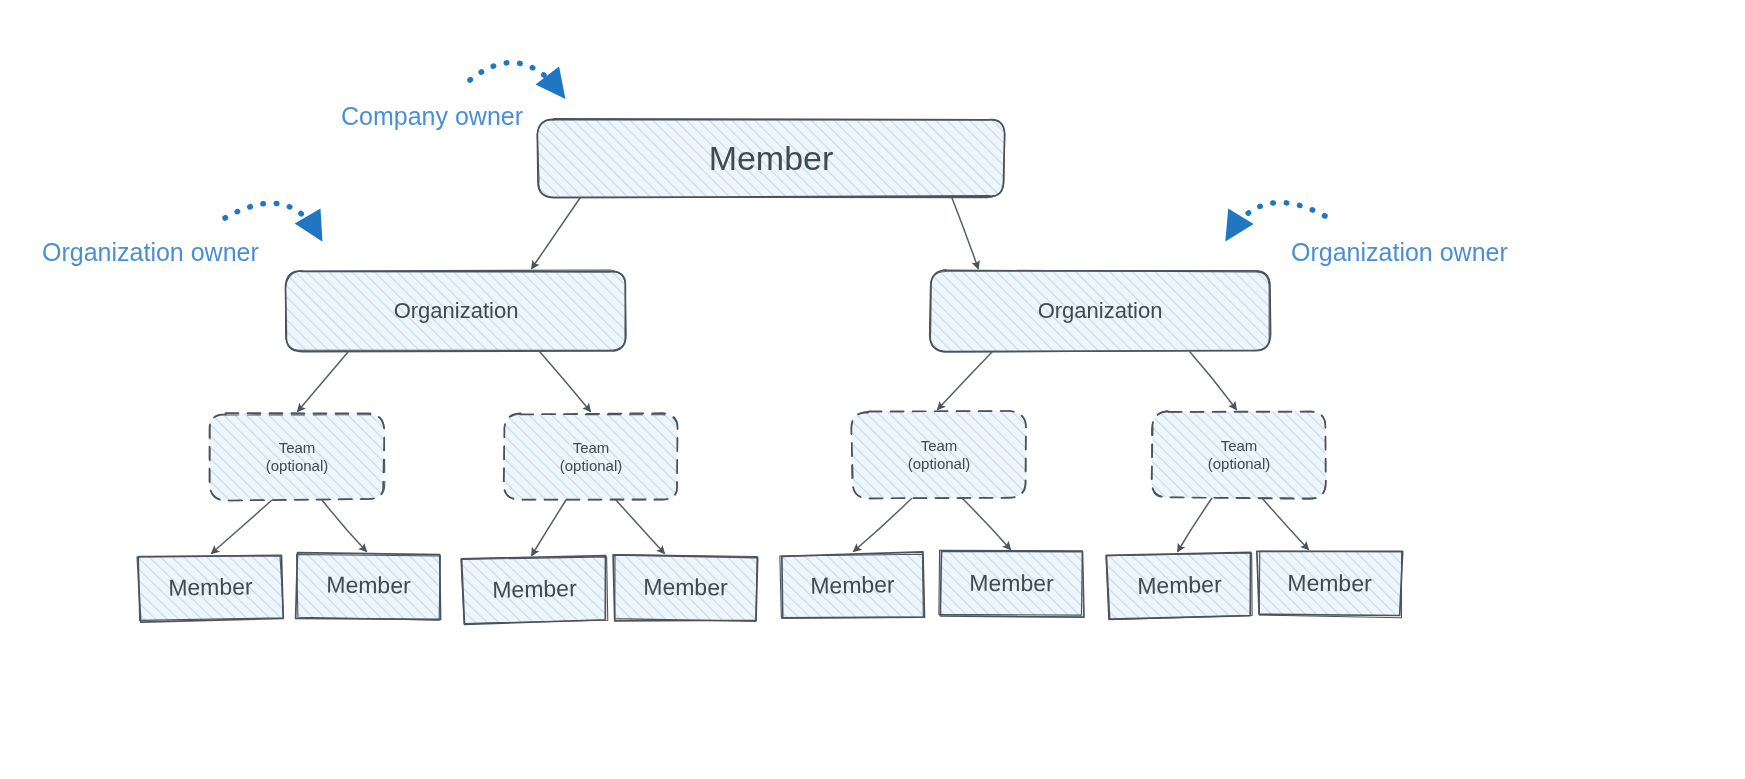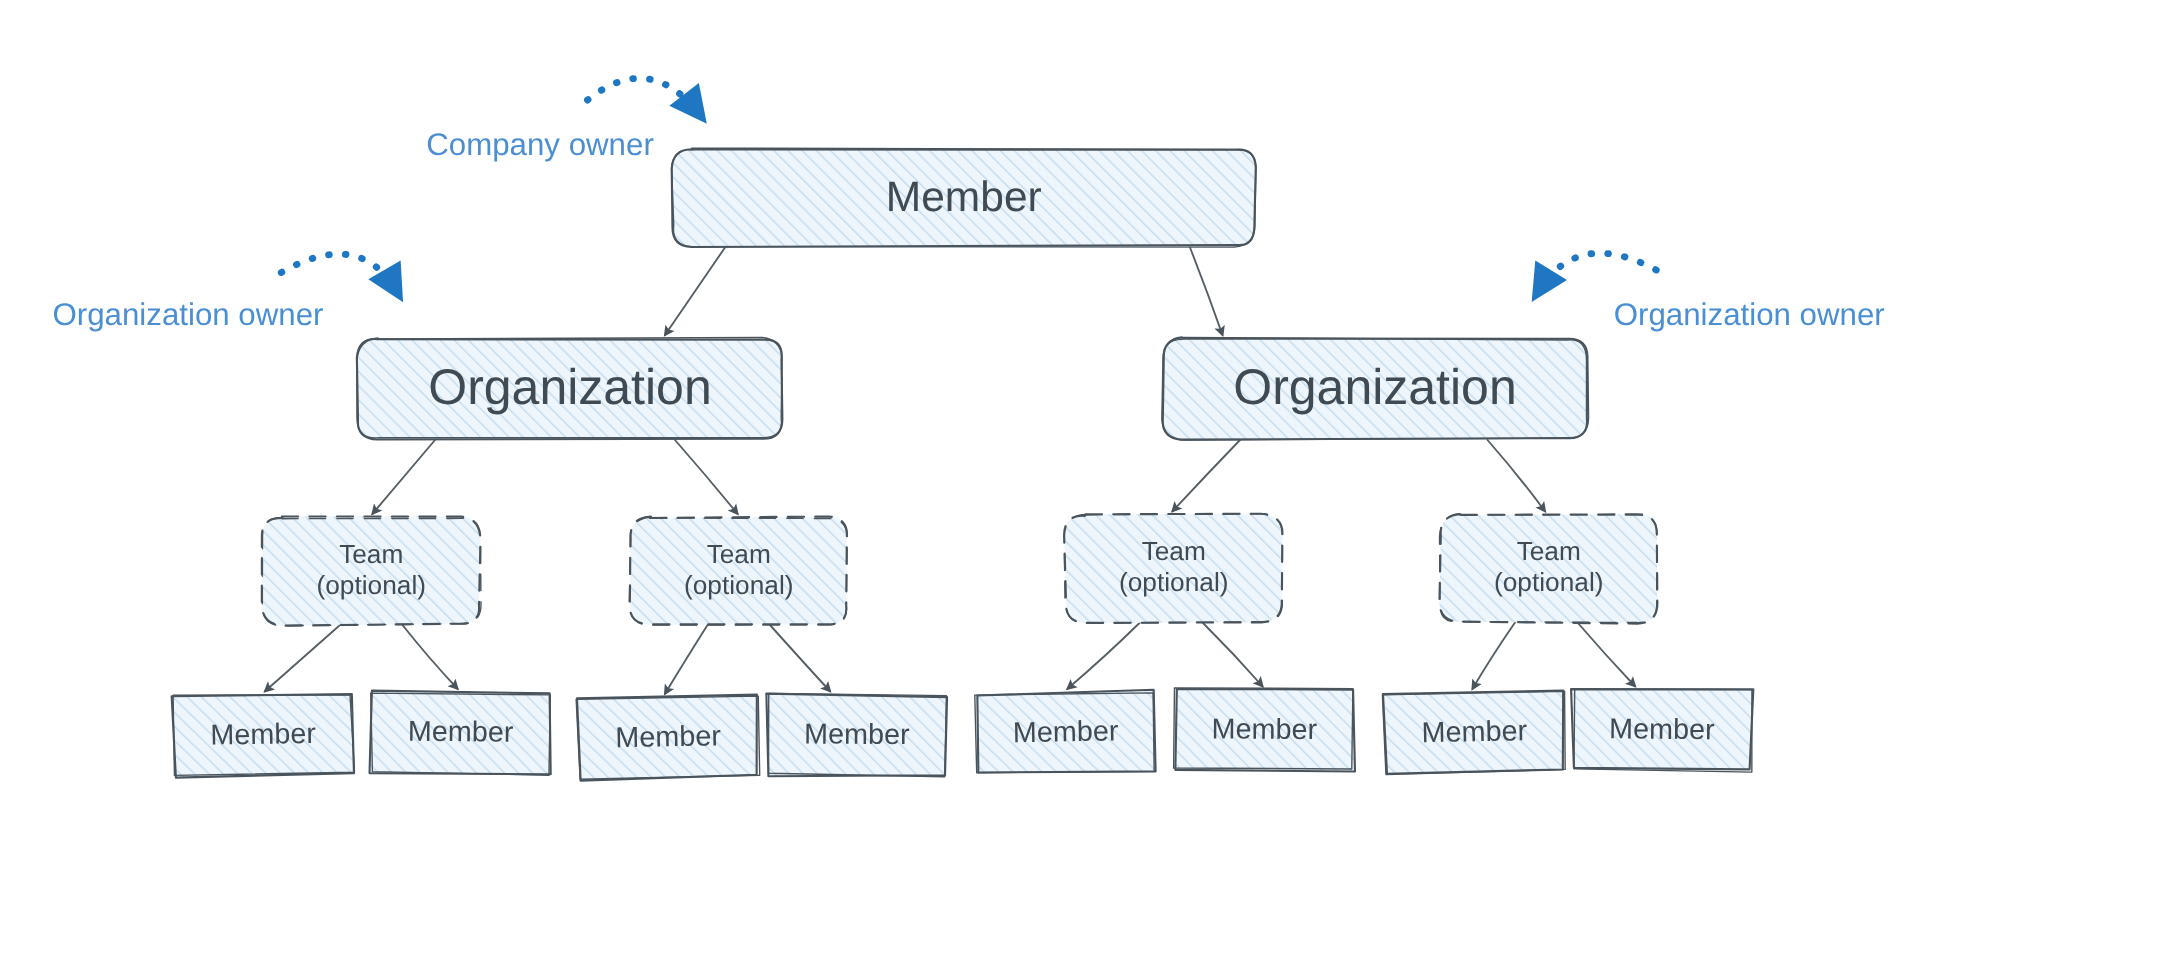--- a/index.html
+++ b/index.html
@@ -29,22 +29,22 @@
     display: flex;
     align-items: center;
     justify-content: center;
     text-align: center;
     color: #3f4a52;
     pointer-events: none;
     white-space: pre-line;
     line-height: 1.18;
   }
   .lbl-company   { font-size: 34px; }
-  .lbl-org       { font-size: 40px; }
-  .lbl-team      { font-size: 21px; }
+  .lbl-org       { font-size: 22px; }
+  .lbl-team      { font-size: 15px; }
   .lbl-member    { font-size: 23px; }
   .annot {
     position: absolute;
     font-size: 25px;
     color: #4a8fd4;
     white-space: nowrap;
   }
 </style>
 </head>
 <body>

